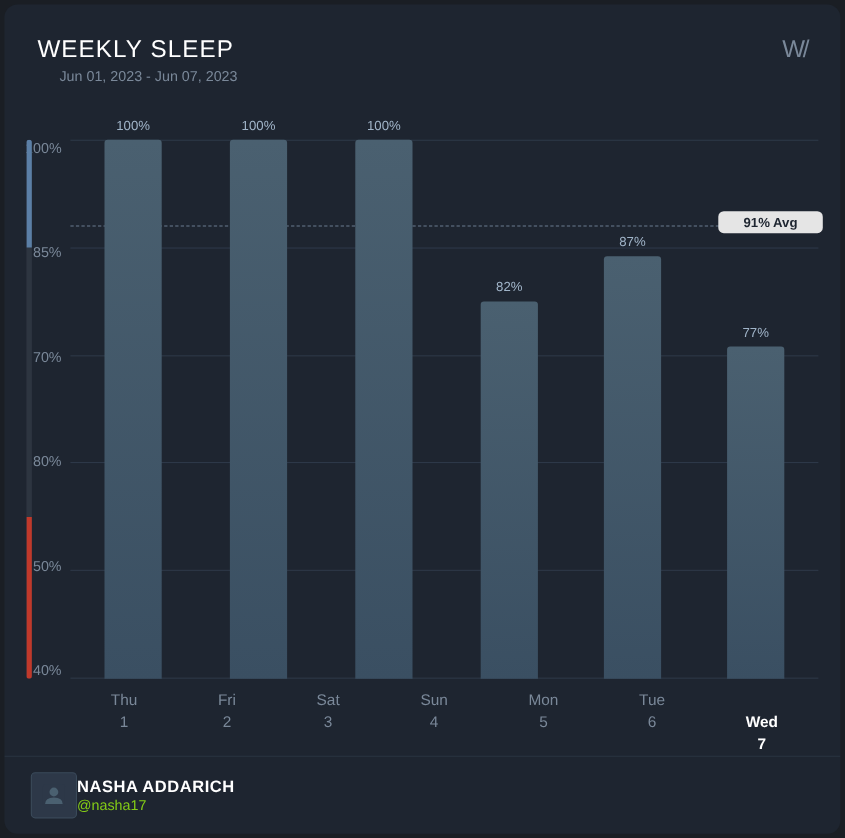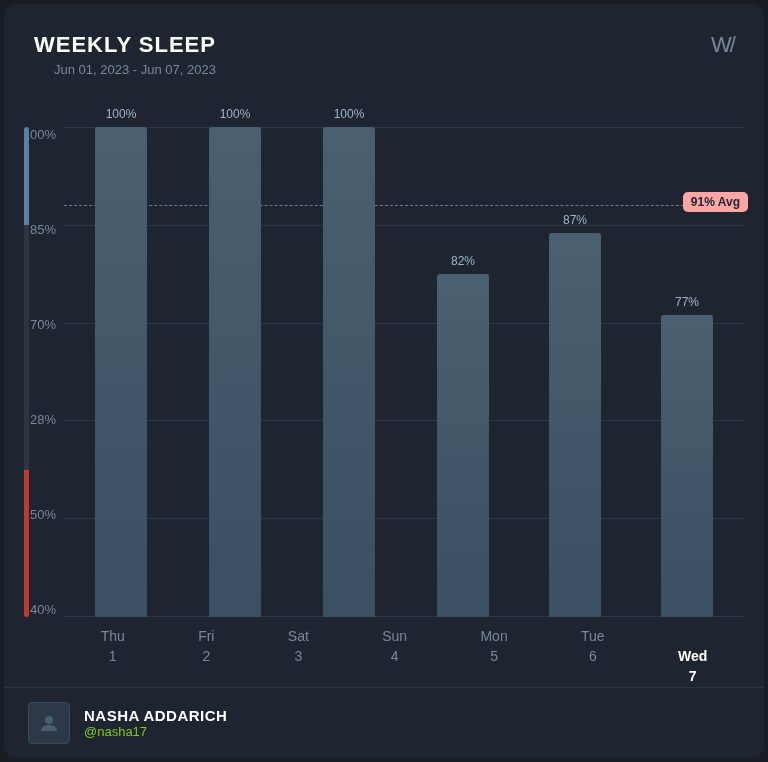--- a/index.html
+++ b/index.html
@@ -21,21 +21,21 @@
       overflow: hidden;
       display: flex;
       flex-direction: column;
     }
     .header {
       padding: 28px 30px 10px 30px;
     }
     .title {
       color: #ffffff;
       font-size: 22px;
-      font-weight: 700;
+      font-weight: 400;
       letter-spacing: 1px;
     }
     .subtitle {
       color: #7a8899;
       font-size: 13px;
       margin-top: 4px;
       margin-left: 20px;
     }
     .logo {
       position: absolute;
@@ -118,25 +118,25 @@
       position: absolute;
       left: 0;
       right: 0;
       border-top: 1.5px dashed #6b7d8f;
       z-index: 2;
     }
     .avg-badge {
       position: absolute;
       right: -4px;
       top: -14px;
-      background: #fca5a5;
+      background: #e5e5e5;
       color: #1e2530;
       font-size: 12px;
       font-weight: 700;
-      padding: 3px 8px;
+      padding: 3px 23px;
       border-radius: 5px;
       white-space: nowrap;
     }
     .bars-row {
       position: absolute;
       top: 30px;
       left: 0;
       right: 0;
       bottom: 70px;
       display: flex;
@@ -197,21 +197,20 @@
       color: #ffffff;
       font-weight: 700;
     }
     .day-name { line-height: 1.4; }
     .day-num { line-height: 1.4; }
     .footer {
       display: flex;
       align-items: center;
       padding: 14px 24px;
       border-top: 1px solid #2a3340;
-      gap: 14px;
     }
     .avatar {
       width: 42px;
       height: 42px;
       background: #2d3848;
       border: 1px solid #3a4a5a;
       border-radius: 4px;
       display: flex;
       align-items: center;
       justify-content: center;
@@ -242,21 +241,21 @@
   <div class="chart-area">
 
     <div class="y-axis">
       <div class="y-axis-bar">
         <div class="y-axis-bar-fill-blue"></div>
         <div class="y-axis-bar-fill-red"></div>
       </div>
       <div class="y-label">100%</div>
       <div class="y-label">85%</div>
       <div class="y-label">70%</div>
-      <div class="y-label">28%</div>
+      <div class="y-label">80%</div>
       <div class="y-label">50%</div>
       <div class="y-label">40%</div>
     </div>
 
     <div class="bars-container">
 
       <div class="grid-lines">
         <div class="grid-line"></div>
         <div class="grid-line"></div>
         <div class="grid-line"></div>

